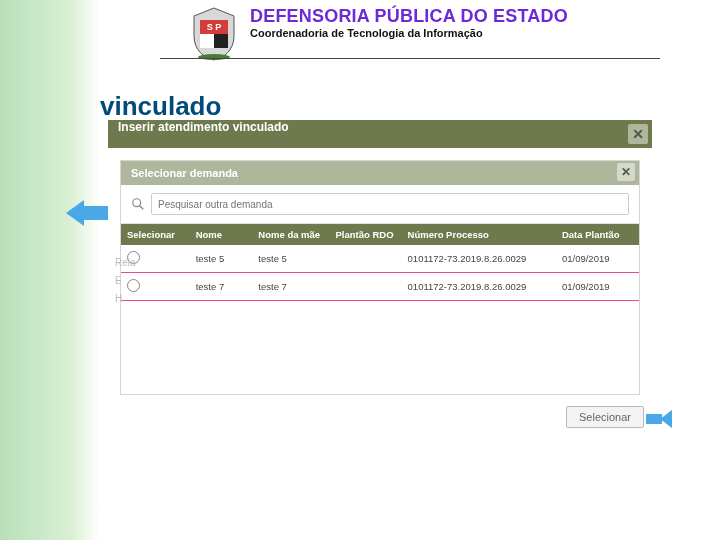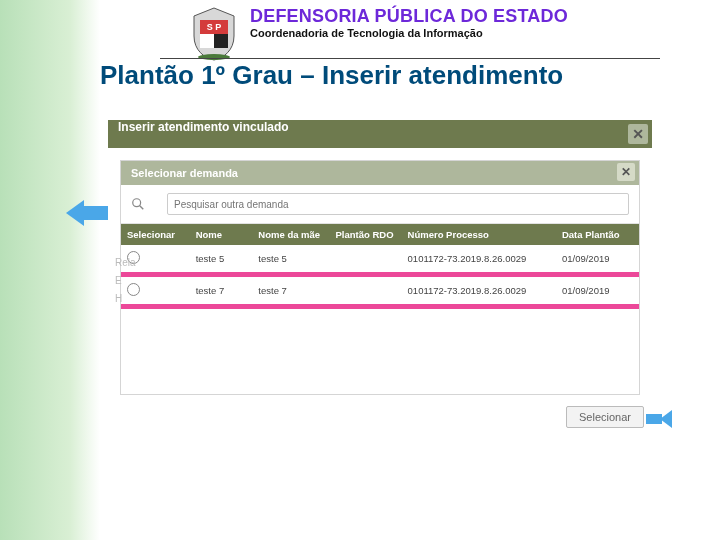--- a/index.html
+++ b/index.html
@@ -17,27 +17,27 @@
   .hr{position:absolute;left:160px;right:60px;top:58px;border-top:1px solid #444}
   
   .title{position:absolute;left:100px;top:60px;font-size:26px;font-weight:600;color:#004b7a;line-height:1.2}
   
   .app{position:absolute;left:108px;right:68px;top:120px;bottom:55px;background:#fff;}
   .modal-bar{position:relative;height:28px;background:#6e7a4e;color:#fff;font-size:12px;font-weight:bold;display:flex;padding-left:10px}
   .close-x{position:absolute;right:4px;top:4px;width:20px;height:20px;background:#aeb79c;color:#555;display:flex;align-items:center;justify-content:center;font-size:14px;border-radius:2px}
   .inner{position:relative;margin:12px;border:1px solid #d5d5d5;height:calc(100% - 44px);background:#fff}
   .sel-bar{position:relative;height:24px;background:#aeb79c;color:#fff;font-size:11px;font-weight:bold;display:flex;align-items:center;padding-left:10px}
   .sel-bar .close-x{top:2px;width:18px;height:18px;background:#d5dac7;font-size:12px}
-  .search-row{display:flex;align-items:center;gap:22px;padding:8px 10px;border-bottom:1px solid #e2e2e2}
+  .search-row{display:flex;align-items:center;gap:6px;padding:8px 10px;border-bottom:1px solid #e2e2e2}
   .mag{width:14px;height:14px;color:#888}
   .search-input{flex:1;border:1px solid #ccc;border-radius:2px;height:18px;font-size:10px;color:#888;padding:1px 6px;background:#fff}
   
   table.grid{width:100%;border-collapse:collapse;font-size:9.5px;color:#444}
   table.grid th{background:#6e7a4e;color:#fff;text-align:left;font-weight:bold;padding:5px 6px;font-size:9.5px}
-  table.grid td{padding:6px 6px;border-bottom:5px solid #ec4899}
+  table.grid td{padding:6px 6px;border-bottom:1px solid #ec4899}
   .radio{width:11px;height:11px;border:1px solid #888;border-radius:50%;display:inline-block}
   
   .footer-btn{position:absolute;right:76px;bottom:24px;display:flex;align-items:center;gap:6px}
   .btn{border:1px solid #bbb;background:#f3f3f3;color:#666;font-size:11px;padding:4px 12px;border-radius:2px}
   
   .arrow-left{position:absolute;left:66px;top:200px;width:50px;height:26px}
   .arrow-left .shaft{position:absolute;left:16px;top:6px;width:34px;height:14px;background:#4aa7e8}
   .arrow-left .head{position:absolute;left:0;top:0;width:0;height:0;border-top:13px solid transparent;border-bottom:13px solid transparent;border-left:18px solid #4aa7e8;transform:scaleX(-1);}
   
   .arrow-right{position:absolute;right:48px;bottom:24px;width:26px;height:18px}
@@ -64,21 +64,22 @@
       </svg>
     </div>
     <div class="hdr-text">
       <div class="org">DEFENSORIA PÚBLICA DO ESTADO</div>
       <div class="sub">Coordenadoria de Tecnologia da Informação</div>
     </div>
   </div>
   <div class="hr"></div>
 
   <div class="title">
-    <span>Plantão 1º Grau – Inserir atendimento</span><br>
+    <br>
+    <span>vinculado</span>
   </div>
 
   <div class="arrow-left">
     <div class="head"></div>
       <div class="shaft"></div>
   </div>
 
   <div class="app">
     <div class="modal-bar">
       <span>Inserir atendimento vinculado</span>

